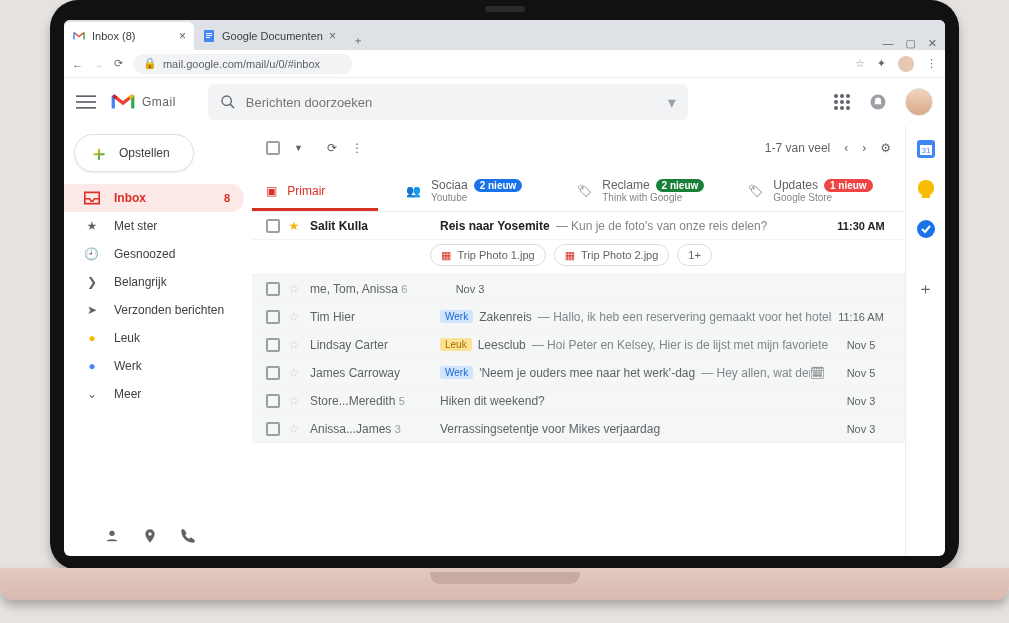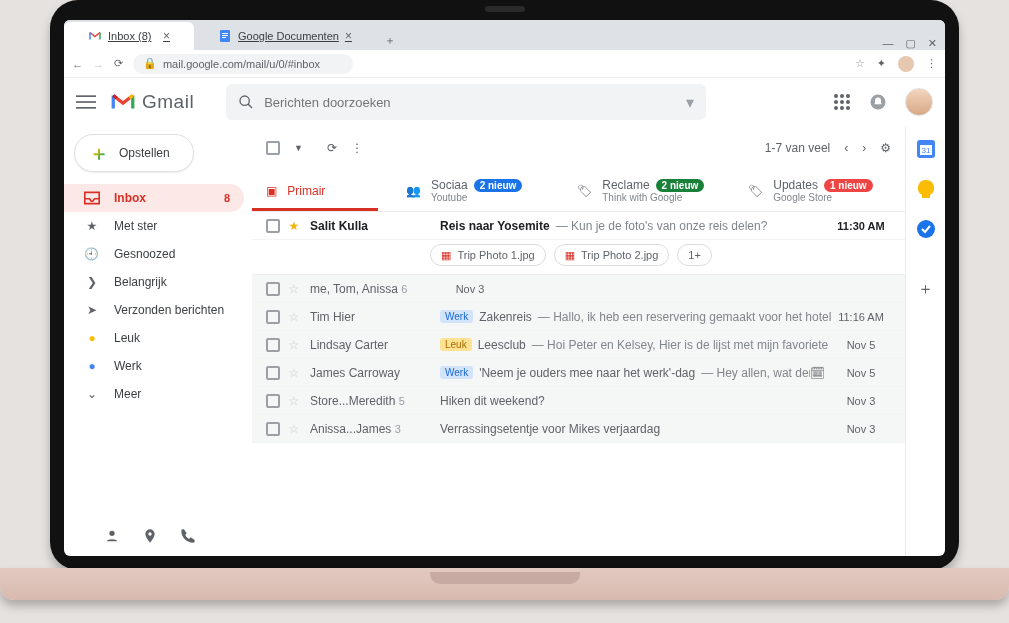--- a/index.html
+++ b/index.html
@@ -22,35 +22,35 @@
     border-radius:0 0 14px 14px;
     box-shadow:0 6px 10px rgba(0,0,0,.25);
   }
   .notch {
     position:absolute; left:50%; bottom:39px; transform:translateX(-50%);
     width:150px; height:12px; background:#c7aba2;
     border-radius:0 0 10px 10px;
   }
   
   .tabstrip { height:30px; background:#dee1e6; display:flex; align-items:flex-end; font-size:11px; color:#3c4043;}
-  .tab { height:28px; min-width:130px; display:flex; align-items:center; gap:6px; padding:0 24px; border-radius:6px 6px 0 0;text-decoration:underline;}
+  .tab { height:28px; min-width:130px; display:flex; align-items:center; gap:6px; padding:0 8px; border-radius:6px 6px 0 0;}
   .tab.active { background:#fff;}
   .tab .close { margin-left:auto; color:#5f6368; font-size:12px;}
   .tab-icon { width:14px; height:14px; display:inline-flex; align-items:center; justify-content:center;}
   .newtab { width:20px; height:20px; display:flex; align-items:center; justify-content:center; color:#5f6368; margin-left:4px;}
   .winctrl { margin-left:auto; display:flex; gap:12px; padding:0 8px; color:#5f6368;}
   .omnibar { height:28px; background:#fff; display:flex; align-items:center; gap:10px; padding:0 8px; font-size:11px; color:#5f6368; border-bottom:1px solid #ececec;}
   .omni-url { display:flex; align-items:center; gap:6px; height:20px; background:#f1f3f4; border-radius:11px; padding:0 10px; flex:0 0 220px; color:#5f6368;}
   .omni-icons-right { margin-left:auto; display:flex; align-items:center; gap:12px;}
   .avatar-mini { width:16px; height:16px; border-radius:50%; background:#e6c7b0;}
   
   .gmail { position:absolute; top:58px; left:0; right:0; bottom:0; display:flex; flex-direction:column;}
   .gmail-header { height:48px; display:flex; align-items:center; padding:0 12px; gap:12px;}
   .hamburger { width:22px; color:#5f6368; cursor:pointer;}
-  .logo-text { font-size:19px; color:#5f6368; letter-spacing:.5px;}
+  .logo-text { font-size:12px; color:#5f6368; letter-spacing:.5px;}
   .logo { display:flex; align-items:center; gap:6px;}
   .search { flex:0 0 480px; height:36px; background:#f1f3f4; border-radius:6px; display:flex; align-items:center; padding:0 12px; color:#5f6368; margin-left:20px;}
   .search input { border:none; background:transparent; outline:none; font-size:13px; flex:1; color:#3c4043;}
   .header-right { margin-left:auto; display:flex; align-items:center; gap:18px; color:#5f6368;}
   .avatar { width:28px; height:28px; border-radius:50%; background:linear-gradient(#f3d4bd,#d7a886); border:1px solid #e0e0e0;}
   .body { flex:1; display:flex; overflow:hidden;}
   
   .sidebar { width:188px; display:flex; flex-direction:column;}
   .compose { background:#fff; border:1px solid #e0e0e0; border-radius:22px; height:38px; width:120px; margin:8px 0 12px 10px; display:flex; align-items:center; gap:10px; padding:0 14px; box-shadow:0 1px 2px rgba(0,0,0,.08); font-size:12px; color:#3c4043; cursor:pointer;}
   .plus-icon { font-size:20px; font-weight:bold; background: linear-gradient(135deg,#ea4335 0%,#fbbc05 35%,#34a853 65%,#4285f4 100%); -webkit-background-clip:text; color:transparent;}

